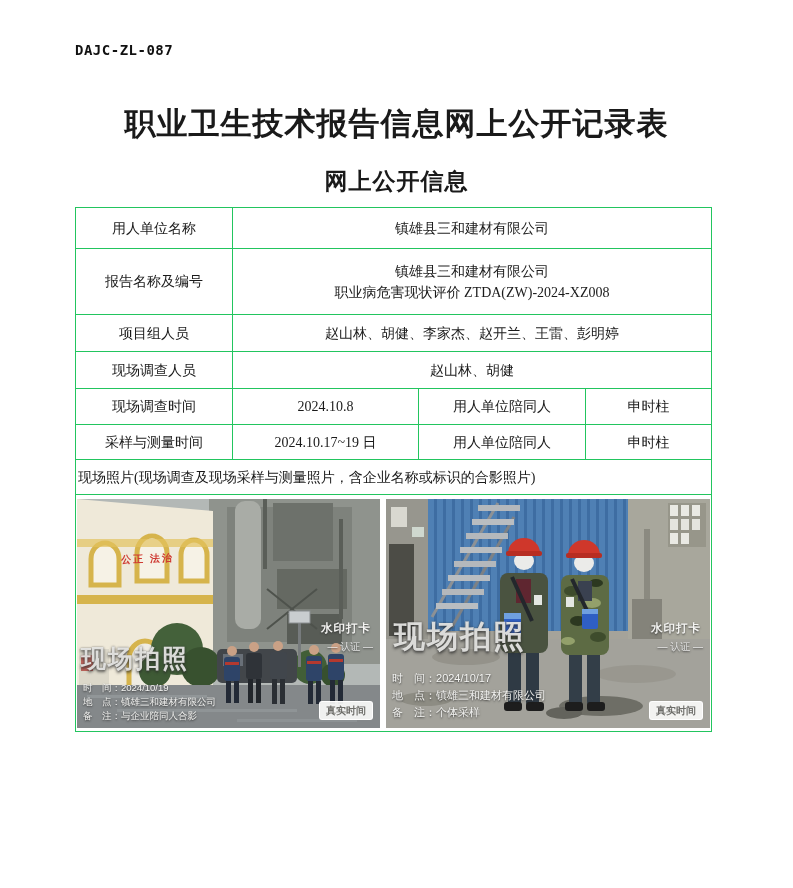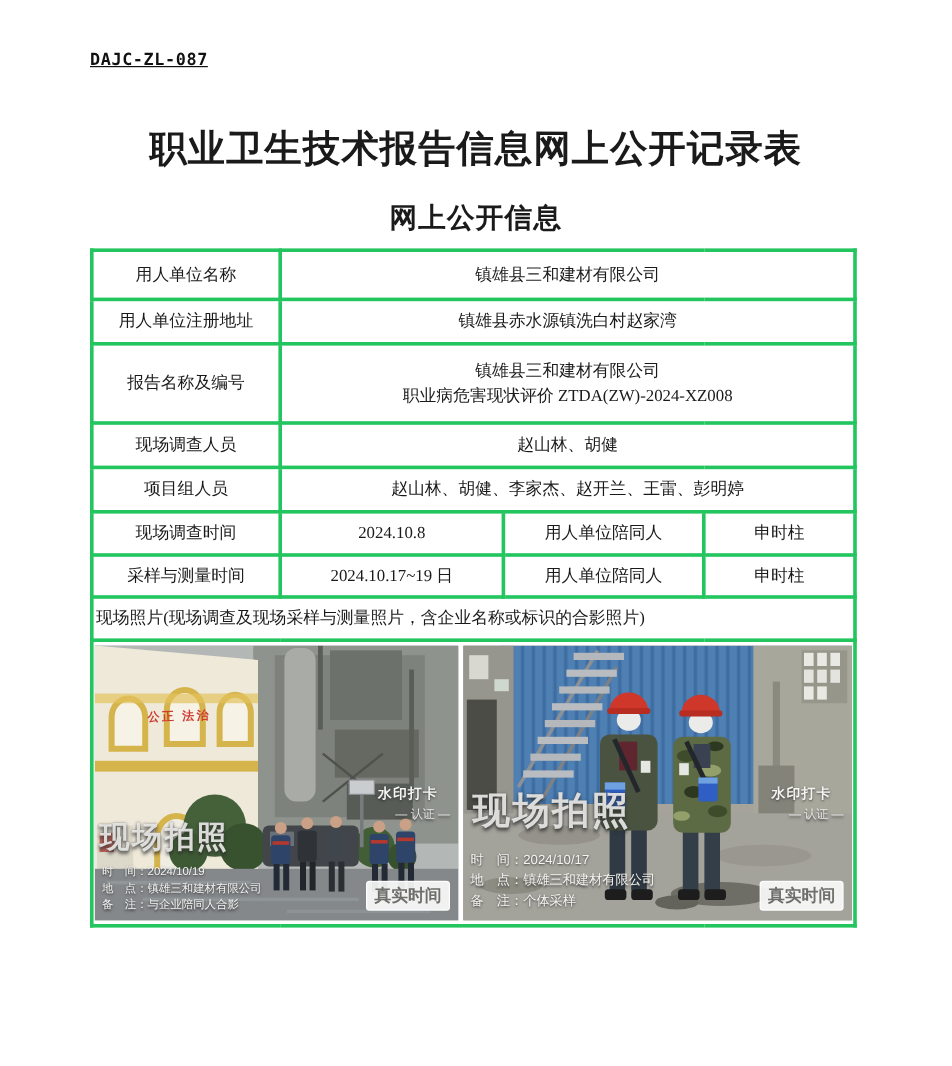--- a/index.html
+++ b/index.html
@@ -4,36 +4,36 @@
 <style>
   * { margin:0; padding:0; box-sizing:border-box; }
   html,body { background:#ffffff; }
   body {
     width:793px; height:888px; position:relative; overflow:hidden;
     font-family:"Liberation Serif","DejaVu Serif",serif; color:#1a1a1a;
   }
   .doc-code {
     position:absolute; left:75px; top:42px;
     font-family:"DejaVu Sans Mono","Liberation Mono",monospace;
-    font-size:14px; font-weight:bold; letter-spacing:.5px; color:#111;text-decoration:underline;
+    font-size:14px; font-weight:bold; letter-spacing:.5px; color:#111;
   }
   .title {
     position:absolute; left:0; top:103px; width:100%;
     text-align:center; font-size:31px; font-weight:bold; letter-spacing:1px;
   }
   .subtitle {
     position:absolute; left:0; top:166px; width:100%;
     text-align:center; font-size:23px; font-weight:bold; letter-spacing:1px;
   }
   table.record-table {
     position:absolute; left:75px; top:207px; width:636px;
     border-collapse:collapse; table-layout:fixed;
   }
   .record-table td {
-    border:3px solid #22c55e; text-align:center; vertical-align:middle;
+    border:1px solid #22c55e; text-align:center; vertical-align:middle;
     font-size:14px; color:#1a1a1a; padding:2px 4px; line-height:1.5;
   }
   tr.h41 td { height:41px; }
   tr.h37 td { height:37px; }
   tr.h66 td { height:66px; }
   tr.h36 td { height:36px; }
   tr.h35 td { height:35px; }
   td.caption-cell { text-align:left; padding:6px 2px; height:35px; }
   td.photos-cell { padding:3px 1px; height:237px; }
   .photos-wrap { display:flex; justify-content:space-between; align-items:flex-start; }
@@ -61,21 +61,21 @@
   .photo-right .wm-lines { font-size:11px;  line-height:17px; bottom:7px; }
   .wm-badge {
     position:absolute; right:7px; bottom:8px; text-align:center;
     font-family:"Liberation Sans","DejaVu Sans",sans-serif;
     color:#f5f5f3; text-shadow:0 1px 2px rgba(40,40,40,.8);padding-left:21px;
   }
   .wm-badge .b1 { font-size:11.5px; font-weight:bold; letter-spacing:1px; }
   .wm-badge .b2 { font-size:10px; color:rgba(245,245,245,.85); margin:1px 0 3px;text-align:right; }
   .wm-badge .chip {
     display:inline-block; background:rgba(250,250,249,.92); color:#6e6e6a;
-    border-radius:3px; padding:1px 6px; font-size:14px; font-weight:bold;
+    border-radius:3px; padding:1px 6px; font-size:10px; font-weight:bold;
     text-shadow:none; border:1px solid rgba(255,255,255,.9);margin-top:44px;
   }
   .banner-text {
     position:absolute; left:44px; top:52px;
     font-family:"Liberation Sans","DejaVu Sans",sans-serif;
     font-size:10px; font-weight:bold; color:#cf3b33; letter-spacing:2px;
     transform:rotate(-2deg); white-space:nowrap;
   }
 </style>
 </head>
@@ -90,38 +90,34 @@
       <col style="width:157px">
       <col style="width:186px">
       <col style="width:167px">
       <col style="width:126px">
     </colgroup>
   <tbody>
     <tr class="h41">
       <td>用人单位名称</td>
       <td colspan="3">镇雄县三和建材有限公司</td>
     </tr>
-    <tr class="h37">
-      <td>用人单位注册地址</td>
-      <td colspan="3">镇雄县赤水源镇洗白村赵家湾</td>
-    </tr>
     <tr class="h66">
       <td>报告名称及编号</td>
       <td colspan="3">
         <div>镇雄县三和建材有限公司</div>
         <div>职业病危害现状评价 ZTDA(ZW)-2024-XZ008</div>
       </td>
     </tr>
     <tr class="h37">
+      <td>项目组人员</td>
+      <td colspan="3">赵山林、胡健、李家杰、赵开兰、王雷、彭明婷</td>
+    </tr>
+    <tr class="h37">
       <td>现场调查人员</td>
       <td colspan="3">赵山林、胡健</td>
-    </tr>
-    <tr class="h37">
-      <td>项目组人员</td>
-      <td colspan="3">赵山林、胡健、李家杰、赵开兰、王雷、彭明婷</td>
     </tr>
     <tr class="h36">
       <td>现场调查时间</td>
       <td>2024.10.8</td>
       <td>用人单位陪同人</td>
       <td>申时柱</td>
     </tr>
     <tr class="h35">
       <td>采样与测量时间</td>
       <td>2024.10.17~19 日</td>

